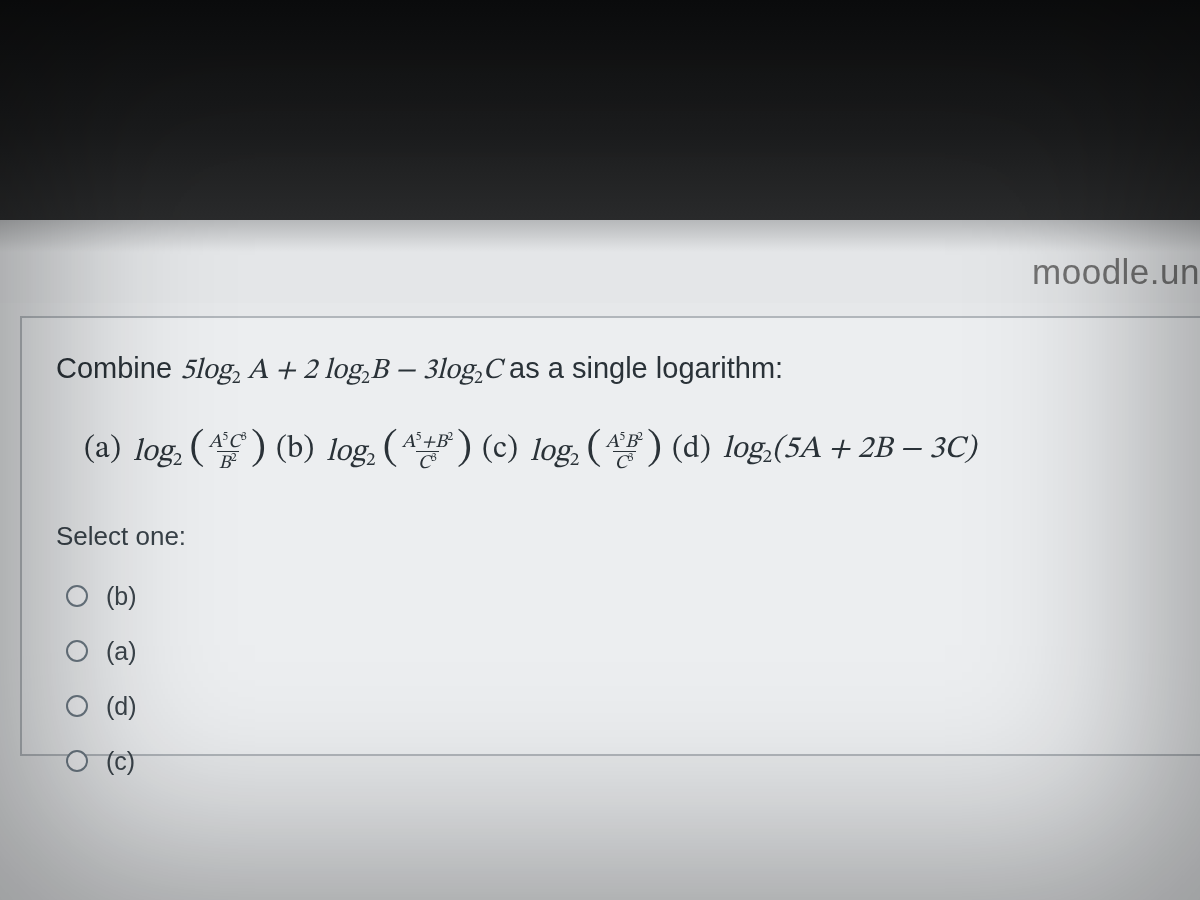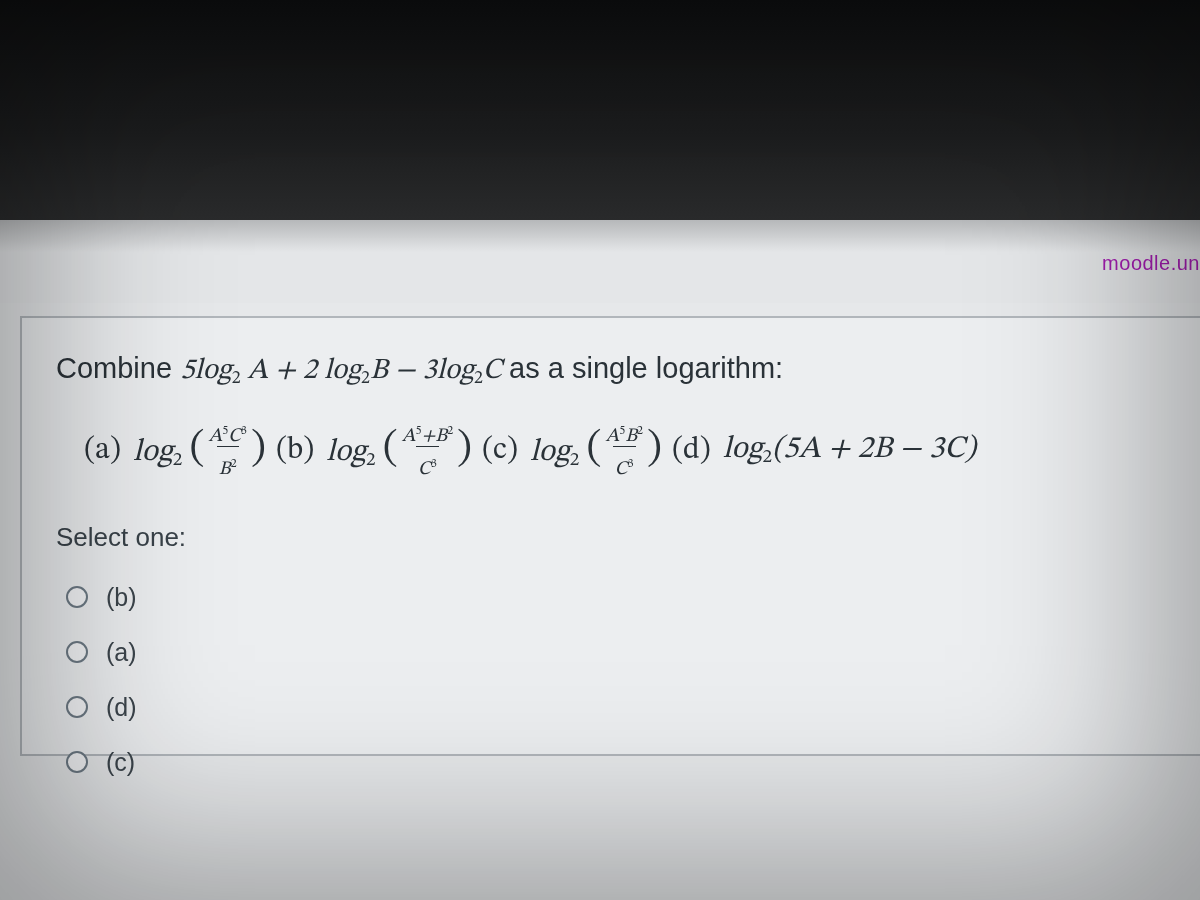--- a/index.html
+++ b/index.html
@@ -17,22 +17,22 @@
   .dark-strip {
     position: absolute;
     top: 0; left: 0; right: 0;
     height: 220px;
     background: linear-gradient(180deg, #0e0f10 0%, #1c1d1e 60%, #2a2b2c 100%);
   }
   .url-bar {
     position: absolute;
     top: 252px;
     right: 0;
-    color: #a21caf;
-    font-size: 20px;
+    color: #737373;
+    font-size: 35px;
     letter-spacing: 0.5px;
     padding-right: 0;
   }
   .content-panel {
     position: absolute;
     top: 303px;
     left: 0;
     right: 0;
     bottom: 0;
     background: #e6e8ea;
@@ -84,21 +84,21 @@
     display: inline-flex;
     flex-direction: column;
     align-items: center;
     vertical-align: middle;
     font-size: 0.62em;
     line-height: 1.05;
     margin: 0 2px;
     justify-content: space-between;
   }
   .frac .num { padding: 0 2px; }
-  .frac .den { border-top: 1.6px solid #2a3238; padding: 11px 2px 1px 2px; }
+  .frac .den { border-top: 1.6px solid #2a3238; padding: 0 2px 1px 2px; }
   .bigparen { font-size: 1.35em; font-style: normal; position: relative; top: -1px; }
   .select-block { margin-top: 16px; }
   .select-title { font-size: 26px; color: #394249; margin-bottom: 14px; }
   .option-row {
     display: flex;
     align-items: center;
     gap: 18px;
     padding: 10px 0 10px 10px;
     font-size: 25px;
     color: #3c454c;

